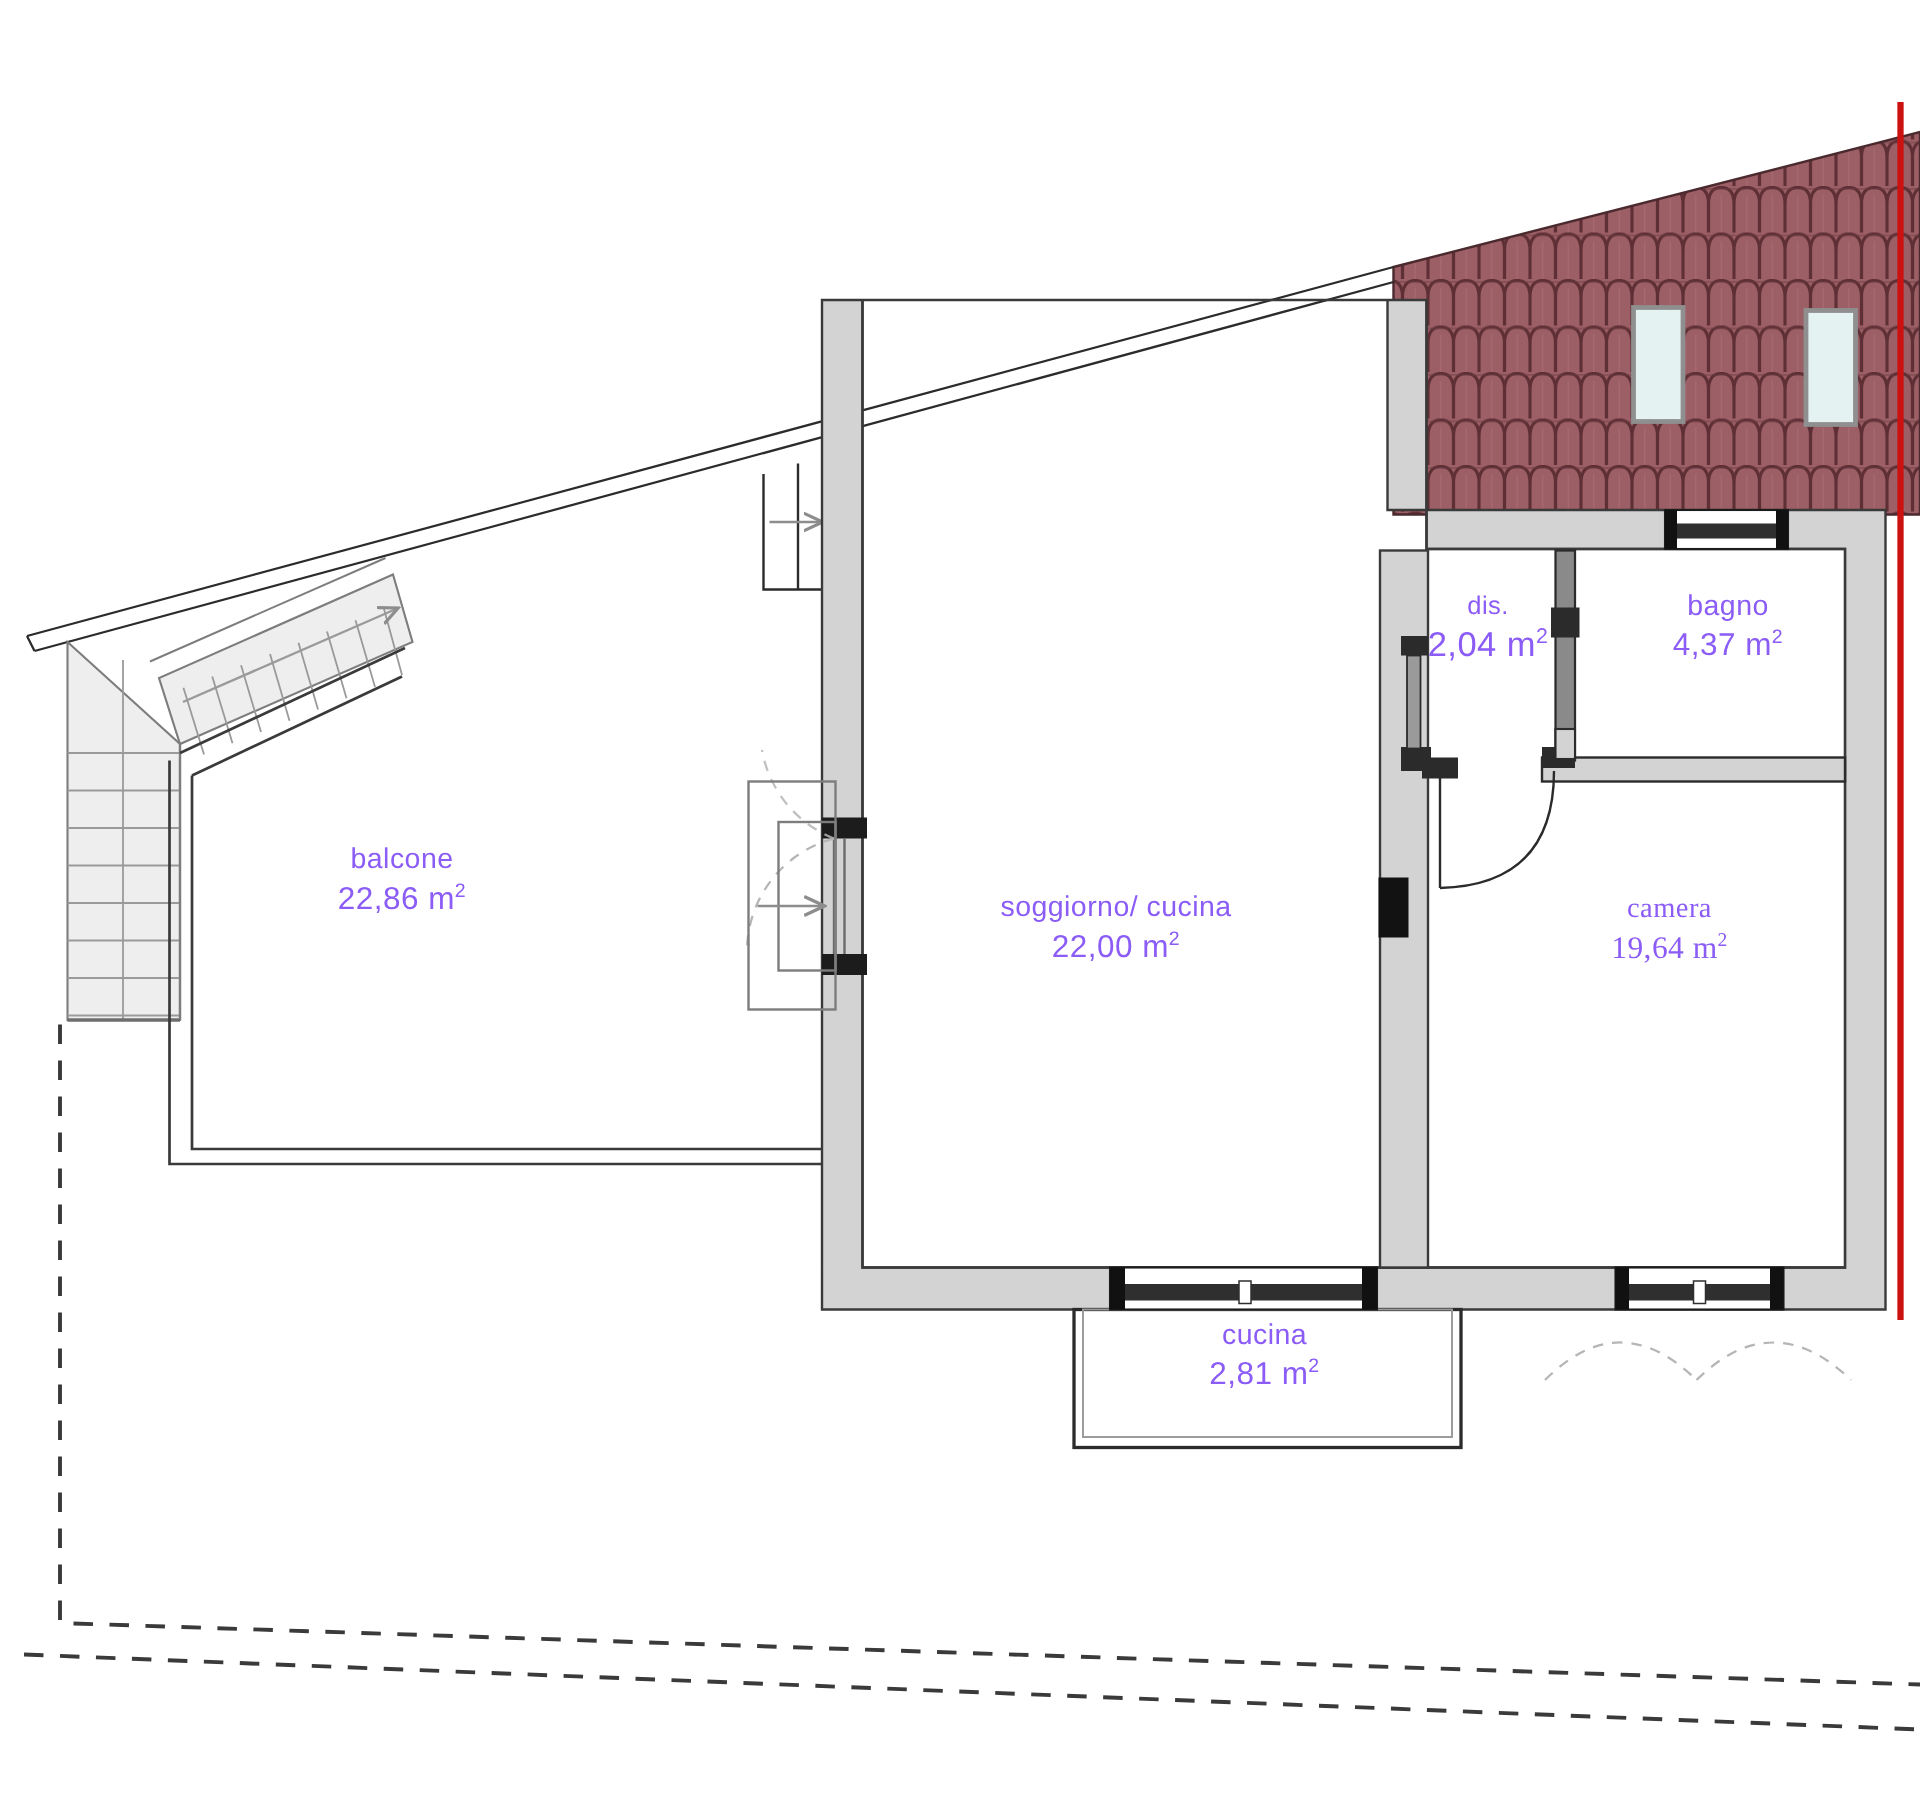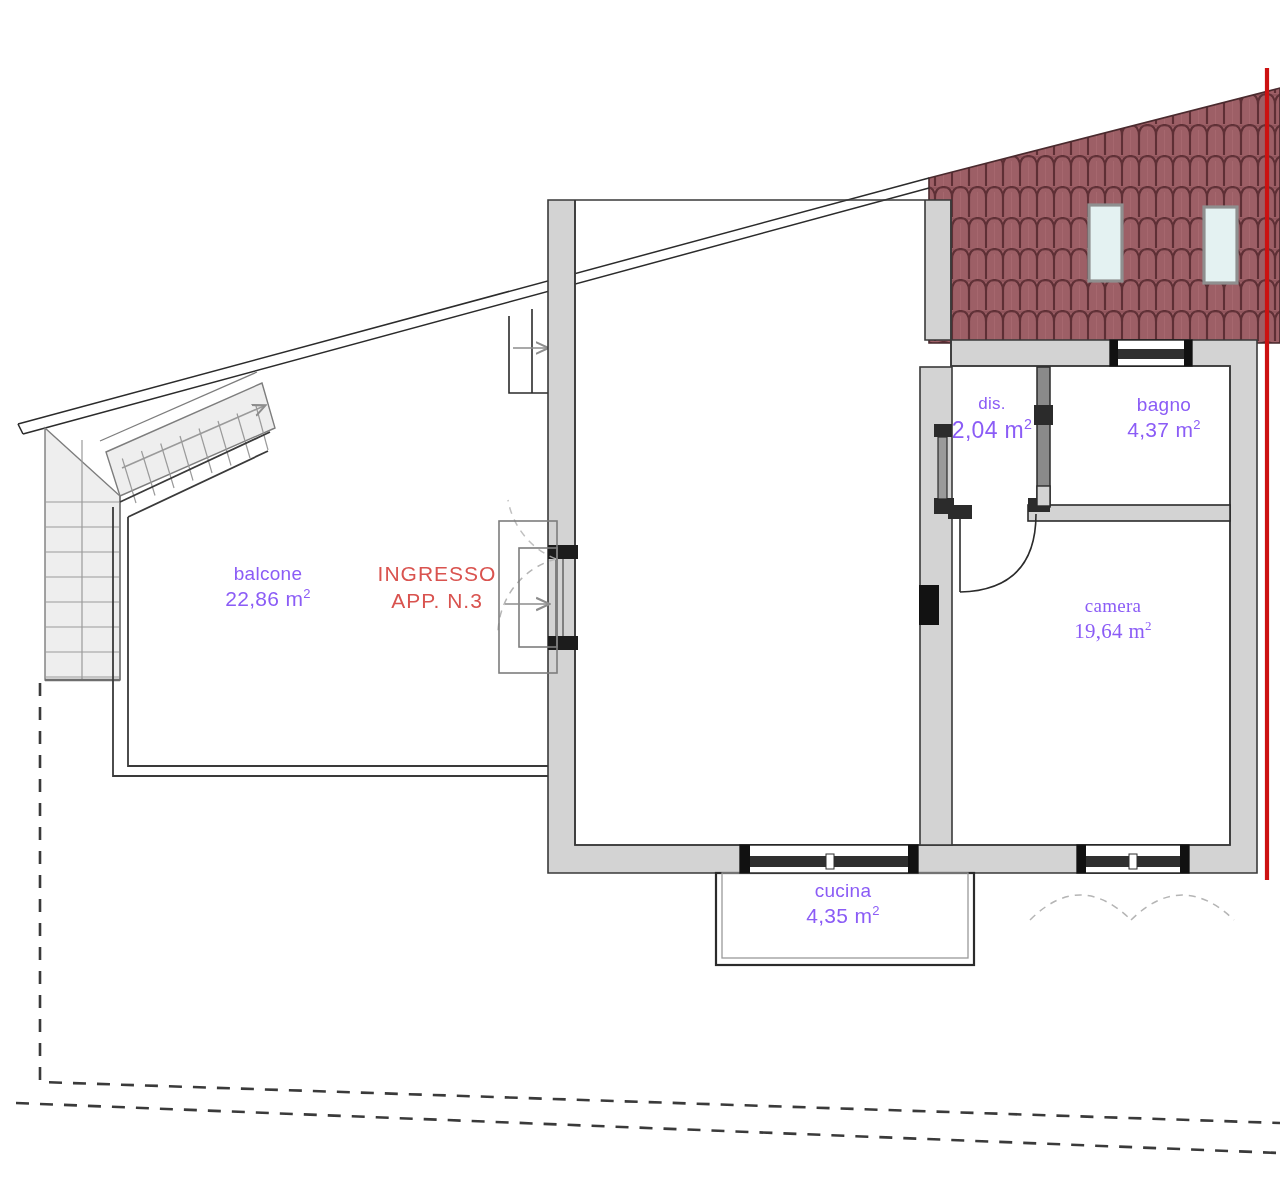--- a/index.html
+++ b/index.html
@@ -205,39 +205,39 @@
     <path d="M16,1103 L1280,1153"></path>
   </g>
 
 </svg>
 
 <div class="lbl" style="left:268px;top:588px;transform:translate(-50%,-50%);">
   <span class="nm">balcone</span>
   <span class="ar"><span>22,86 m</span><sup>2</sup></span>
 </div>
 
-<div class="lbl red" style="left:437px;top:588px;transform:translate(-50%,-50%);">
-  <span class="nm">INGRESSO</span>
-  <span class="ar">APP. N.3</span>
-</div>
-
+
+<div class="lbl" style="left:744px;top:620px;transform:translate(-50%,-50%);">
+  <span class="nm">soggiorno/ cucina</span>
+  <span class="ar"><span>22,00 m</span><sup>2</sup></span>
+</div>
 
 <div class="lbl" style="left:1113px;top:620px;transform:translate(-50%,-50%);font-family:Liberation Serif, serif;">
   <span class="nm">camera</span>
   <span class="ar"><span>19,64 m</span><sup>2</sup></span>
 </div>
 
-<div class="lbl" style="left:1152px;top:419px;transform:translate(-50%,-50%);margin-left:12px;">
+<div class="lbl" style="left:1152px;top:419px;transform:translate(-50%,-50%);">
   <span class="nm">bagno</span>
   <span class="ar"><span>4,37 m</span><sup>2</sup></span>
 </div>
 
 <div class="lbl small" style="left:992px;top:419px;transform:translate(-50%,-50%);">
   <span class="nm">dis.</span>
   <span class="ar"><span>2,04 m</span><sup>2</sup></span>
 </div>
 
 <div class="lbl" style="left:843px;top:905px;transform:translate(-50%,-50%);">
   <span class="nm">cucina</span>
-  <span class="ar"><span>4,35 m</span><sup>2</sup></span>
+  <span class="ar"><span>2,81 m</span><sup>2</sup></span>
 </div>
 
 </div>
 
 </body></html>

